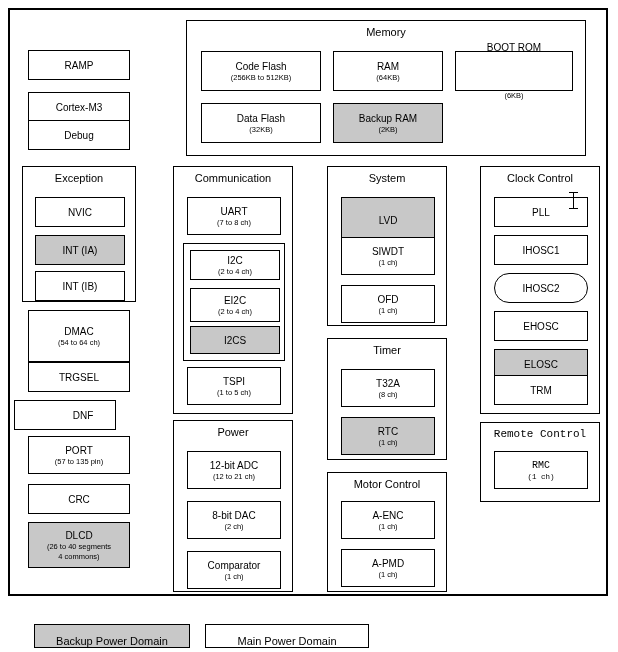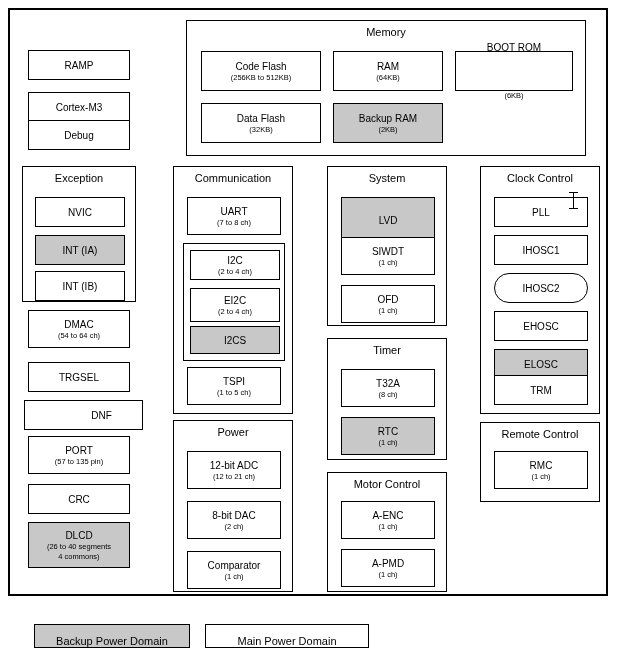--- a/index.html
+++ b/index.html
@@ -110,28 +110,28 @@
       <span class="lbl">NVIC</span>
     </div>
     <div class="box shaded" style="left:12px; top:68px; width:90px; height:30px;">
       <span class="lbl">INT (IA)</span>
     </div>
     <div class="box" style="left:12px; top:104px; width:90px; height:30px;">
       <span class="lbl">INT (IB)</span>
     </div>
   </div>
 
-  <div class="box" style="left:18px; top:300px; width:102px; height:38px;">
+  <div class="box" style="left:18px; top:300px; width:102px; height:52px;">
     <span class="lbl">DMAC</span>
     <span class="sub">(54 to 64 ch)</span>
   </div>
   <div class="box" style="left:18px; top:352px; width:102px; height:30px;">
     <span class="lbl">TRGSEL</span>
   </div>
-  <div class="box" style="left:14px; top:390px; width:119px; height:30px;padding-left:36px;">
+  <div class="box" style="left:4px; top:390px; width:102px; height:30px;padding-left:36px;">
     <span class="lbl">DNF</span>
   </div>
   <div class="box" style="left:18px; top:426px; width:102px; height:38px;">
     <span class="lbl">PORT</span>
     <span class="sub">(57 to 135 pin)</span>
   </div>
   <div class="box" style="left:18px; top:474px; width:102px; height:30px;">
     <span class="lbl">CRC</span>
   </div>
   <div class="box shaded" style="left:18px; top:512px; width:102px; height:46px;">
@@ -259,21 +259,21 @@
       <span class="lbl">EHOSC</span>
     </div>
     <div class="box shaded" style="left:13px; top:182px; width:94px; height:30px;">
       <span class="lbl">ELOSC</span>
     </div>
     <div class="box" style="left:13px; top:208px; width:94px; height:30px;">
       <span class="lbl">TRM</span>
     </div>
   </div>
 
-  <div class="group" style="left:470px; top:412px; width:120px; height:80px;">
+  <div class="group" style="left:470px; top:412px; width:120px; height:80px;font-family:Liberation Mono, monospace;">
     <div class="group-title">Remote Control</div>
     <div class="box" style="left:13px; top:28px; width:94px; height:38px;">
       <span class="lbl">RMC</span>
       <span class="sub">(1 ch)</span>
     </div>
   </div>
 
   <div class="cursor" style="left:559px; top:182px;">
     <div class="t"></div>
       <div class="v"></div>

